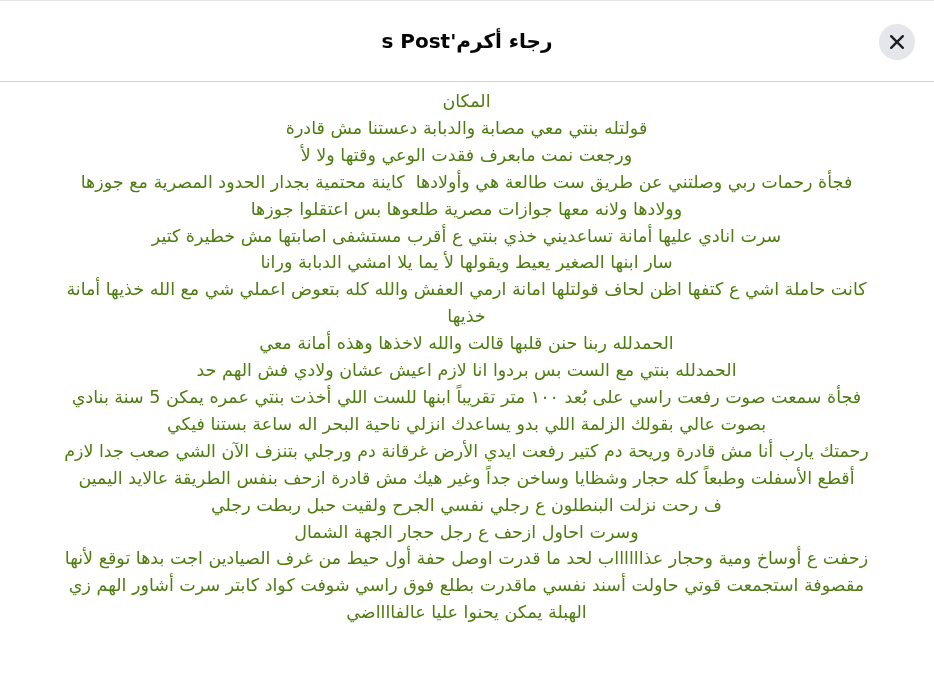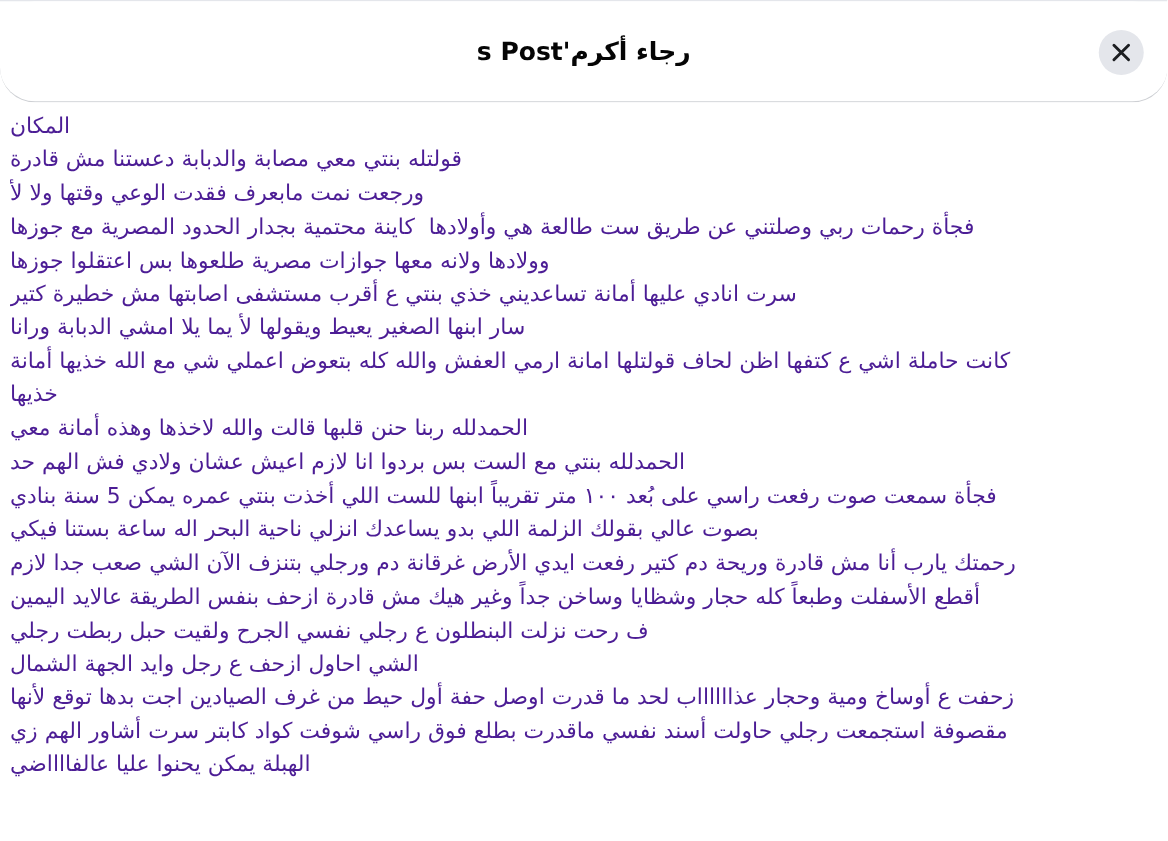--- a/index.html
+++ b/index.html
@@ -19,21 +19,20 @@
   }
   .dialog-header {
     position: relative;
     height: 81px;
     box-sizing: border-box;
     display: flex;
     align-items: center;
     justify-content: center;
     border-bottom: 1px solid #ced0d4;
     background: #ffffff;
-    border-radius: 28px;
   }
   .dialog-title {
     margin: 0;
     font-size: 20px;
     font-weight: 700;
     color: #050505;
     direction: rtl;
     unicode-bidi: plaintext;
     white-space: nowrap;
   }
@@ -52,23 +51,23 @@
     cursor: pointer;
     padding: 0;
   }
   .close-icon {
     width: 18px;
     height: 18px;
     display: block;
   }
   .post-content {
     direction: rtl;
-    text-align: left;
+    text-align: center;
     padding: 6px 9px 0 8px;
-    color: #4c1d95;
+    color: #4d7c0f;
     font-size: 17.5px;
     line-height: 26.9px;
     overflow: hidden;
     height: 592px;
     box-sizing: border-box;
   }
   .post-line {
     white-space: pre;
     overflow: hidden;
   }
@@ -98,19 +97,19 @@
     <div class="post-line">سار ابنها الصغير يعيط ويقولها لأ يما يلا امشي الدبابة ورانا</div>
     <div class="post-line">كانت حاملة اشي ع كتفها اظن لحاف قولتلها امانة ارمي العفش والله كله بتعوض اعملي شي مع الله خذيها أمانة</div>
     <div class="post-line">خذيها</div>
     <div class="post-line">الحمدلله ربنا حنن قلبها قالت والله لاخذها وهذه أمانة معي</div>
     <div class="post-line">الحمدلله بنتي مع الست بس بردوا انا لازم اعيش عشان ولادي فش الهم حد</div>
     <div class="post-line">فجأة سمعت صوت رفعت راسي على بُعد ١٠٠ متر تقريباً ابنها للست اللي أخذت بنتي عمره يمكن 5 سنة بنادي</div>
     <div class="post-line">بصوت عالي بقولك الزلمة اللي بدو يساعدك انزلي ناحية البحر اله ساعة بستنا فيكي</div>
     <div class="post-line">رحمتك يارب أنا مش قادرة وريحة دم كتير رفعت ايدي الأرض غرقانة دم ورجلي بتنزف الآن الشي صعب جدا لازم</div>
     <div class="post-line">أقطع الأسفلت وطبعاً كله حجار وشظايا وساخن جداً وغير هيك مش قادرة ازحف بنفس الطريقة عالايد اليمين</div>
     <div class="post-line">ف رحت نزلت البنطلون ع رجلي نفسي الجرح ولقيت حبل ربطت رجلي</div>
-    <div class="post-line">الشي احاول ازحف ع رجل وايد الجهة الشمال</div>
+    <div class="post-line">وسرت احاول ازحف ع رجل حجار الجهة الشمال</div>
     <div class="post-line">زحفت ع أوساخ ومية وحجار عذااااااب لحد ما قدرت اوصل حفة أول حيط من غرف الصيادين اجت بدها توقع لأنها</div>
-    <div class="post-line">مقصوفة استجمعت رجلي حاولت أسند نفسي ماقدرت بطلع فوق راسي شوفت كواد كابتر سرت أشاور الهم زي</div>
+    <div class="post-line">مقصوفة استجمعت قوتي حاولت أسند نفسي ماقدرت بطلع فوق راسي شوفت كواد كابتر سرت أشاور الهم زي</div>
     <div class="post-line">الهبلة يمكن يحنوا عليا عالفااااضي</div>
   </div>
 
 </div>
 
 </body></html>

